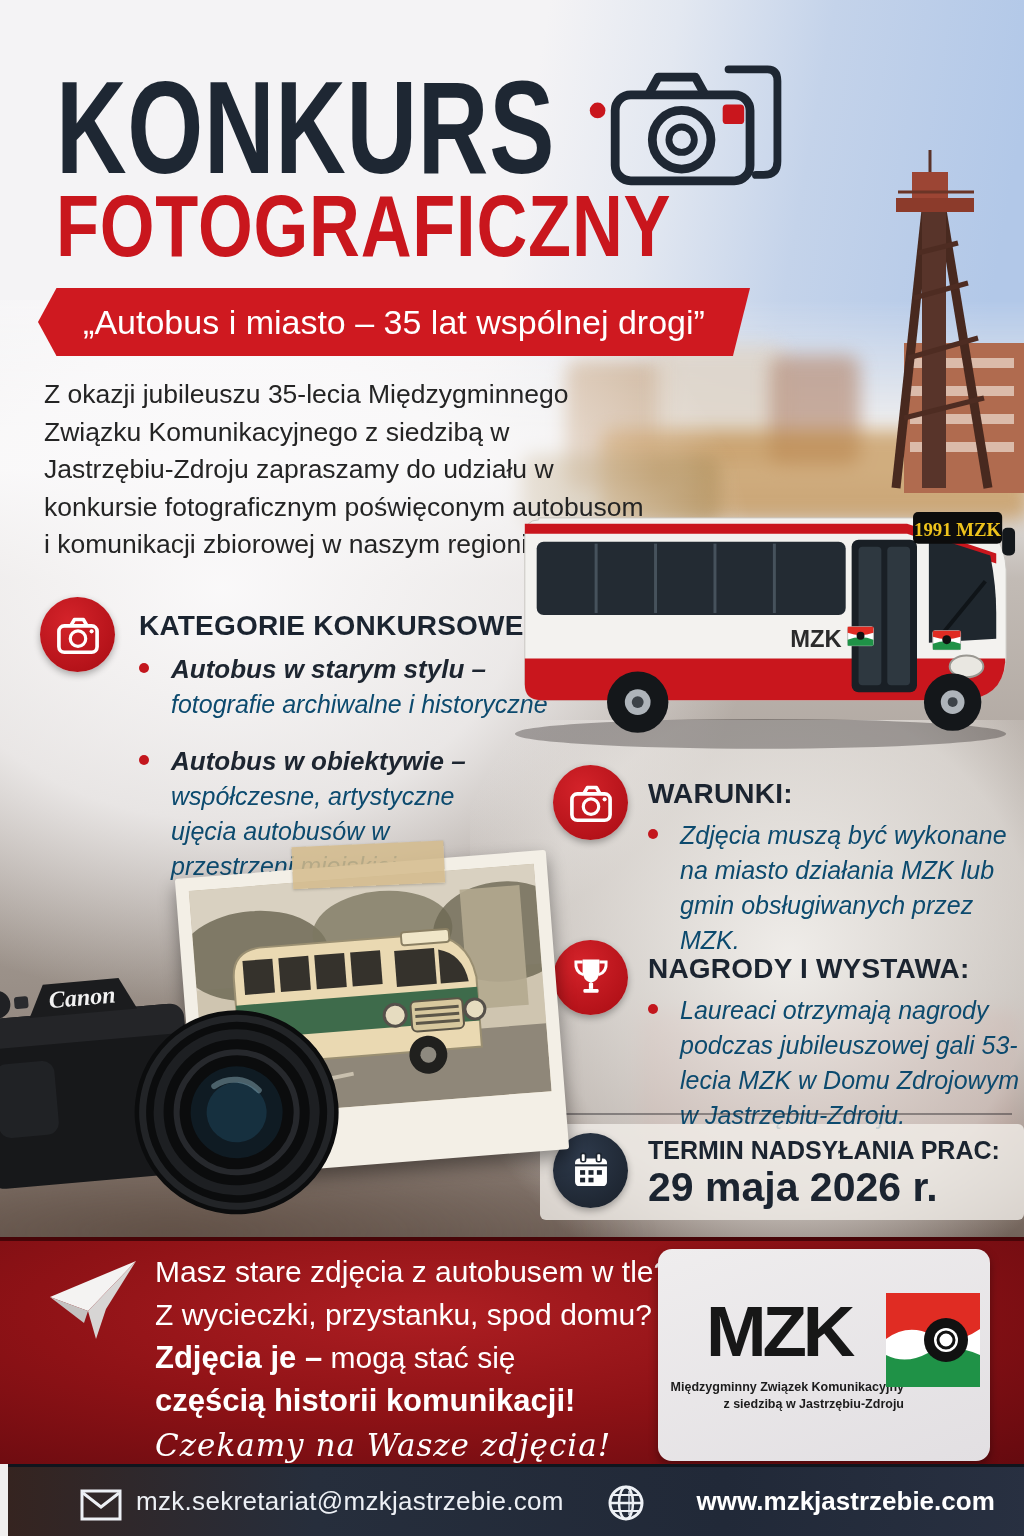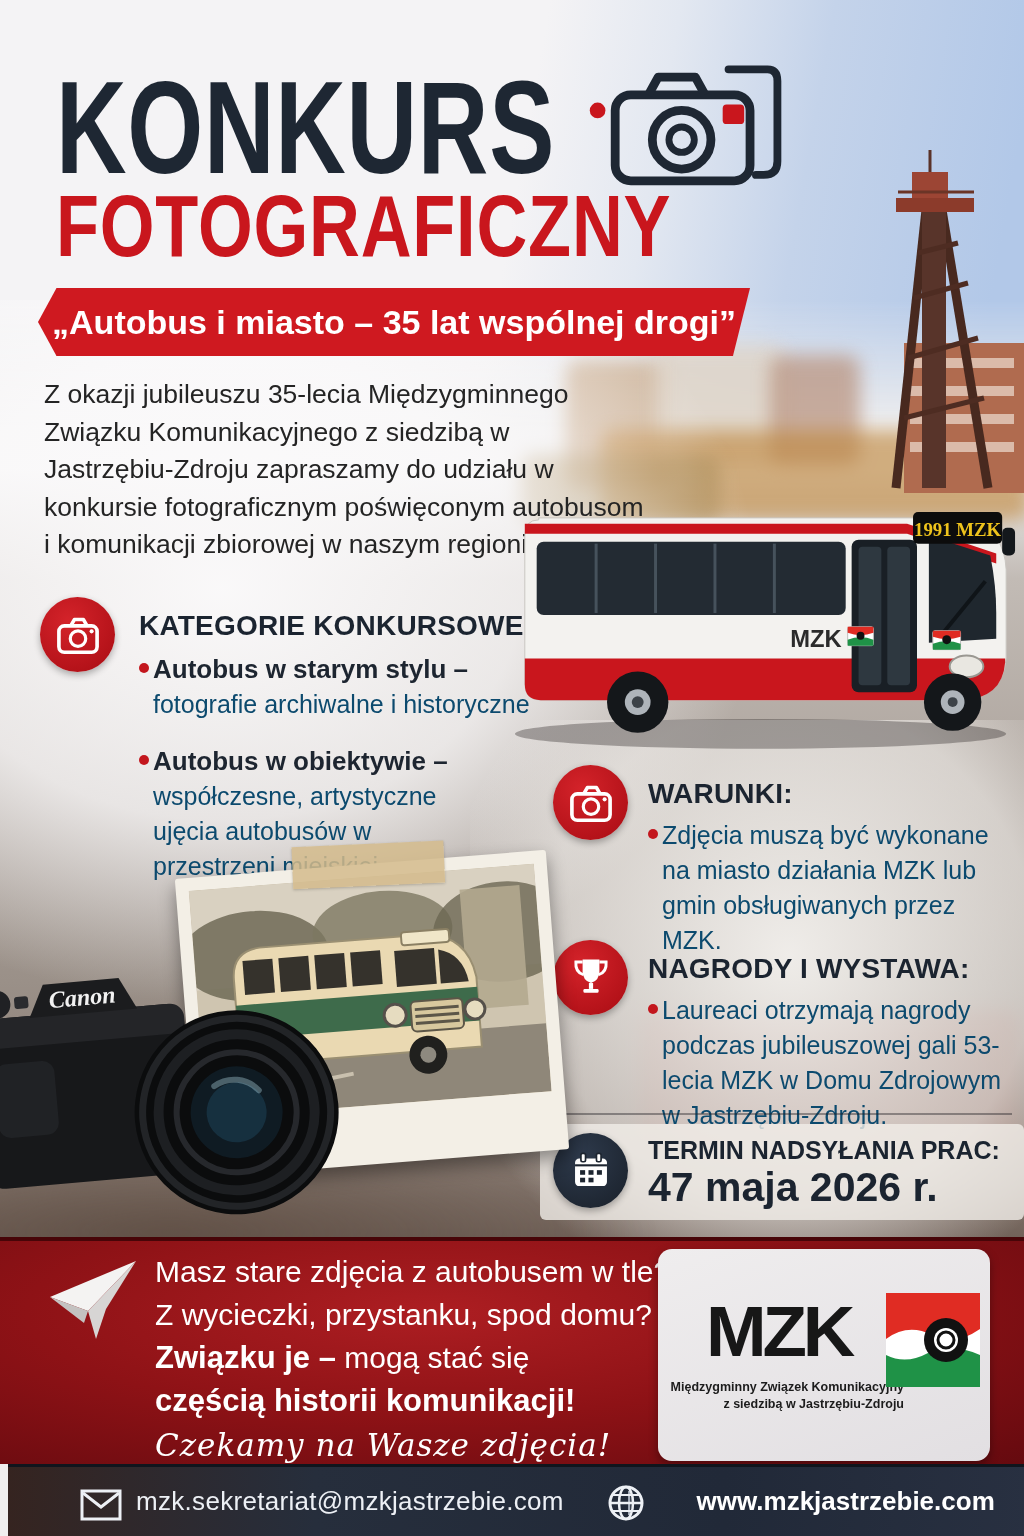--- a/index.html
+++ b/index.html
@@ -27,34 +27,34 @@
   .title1{position:absolute;left:56px;top:62px;font-size:132px;font-weight:900;color:#1e2733;
           letter-spacing:1px;transform:scaleX(.74);transform-origin:left top;line-height:1;}
   .title2{position:absolute;left:56px;top:182px;font-size:88px;font-weight:900;color:#c9161d;
           letter-spacing:1px;transform:scaleX(.80);transform-origin:left top;line-height:1;}
   .cam-logo{position:absolute;left:580px;top:58px;width:215px;height:140px;}
 
   .ribbon{position:absolute;left:38px;top:288px;width:712px;height:68px;background:#cf1920;
           clip-path:polygon(2.6% 0,100% 0,97.6% 100%,2.6% 100%,0 50%);
           display:flex;align-items:center;justify-content:center;
           box-shadow:0 3px 6px rgba(0,0,0,.25);}
-  .ribbon span{color:#fff;font-weight:700;font-size:34px;letter-spacing:0;}
+  .ribbon span{color:#fff;font-weight:400;font-size:34px;letter-spacing:0;}
 
   .intro{position:absolute;left:44px;top:376px;width:600px;font-size:26.5px;line-height:37.5px;
          color:#242424;}
 
   
   .icon-circle{position:absolute;width:75px;height:75px;border-radius:50%;
                background:radial-gradient(circle at 38% 32%,#d4232a,#b21118 78%);
                display:flex;align-items:center;justify-content:center;
                box-shadow:0 3px 7px rgba(0,0,0,.3);}
   .icon-circle.dark{background:radial-gradient(circle at 38% 32%,#2e3a4c,#1d2530 80%);}
   .sec-head{position:absolute;font-size:28px;font-weight:800;color:#1b2430;letter-spacing:.2px;}
   .bullets{position:absolute;display:flex;flex-direction:column;gap:22px;}
-  .bullet{display:flex;gap:4px;}
+  .bullet{display:flex;gap:22px;font-style:italic;}
   .dot{flex:0 0 10px;width:10px;height:10px;border-radius:50%;background:#c3161d;margin-top:11px;}
   .b-title{font-size:26px;font-weight:700;color:#1d2530;line-height:35px;}
   .b-desc{font-size:25px;color:#0c4a6e;line-height:35px;}
 
   .divider{position:absolute;left:556px;top:1113px;width:456px;height:2px;background:rgba(35,33,38,.42);}
   .deadline-strip{position:absolute;left:540px;top:1124px;width:484px;height:96px;border-radius:6px;
                   background:rgba(241,238,233,.8);}
   .deadline-head{position:absolute;left:648px;top:1136px;font-size:25px;font-weight:800;color:#1b2430;}
   .deadline-date{position:absolute;left:648px;top:1164px;font-size:41px;font-weight:800;color:#1b2430;}
 
@@ -258,21 +258,21 @@
       <rect x="63" y="8" width="11" height="20" rx="4" fill="#fff" stroke="#1d2530" stroke-width="4"></rect>
       <rect x="12" y="34" width="76" height="5" fill="#1d2530"></rect>
       <rect x="24" y="48" width="12" height="11" fill="#1d2530"></rect>
       <rect x="44" y="48" width="12" height="11" fill="#1d2530"></rect>
       <rect x="64" y="48" width="12" height="11" fill="#1d2530"></rect>
       <rect x="24" y="66" width="12" height="11" fill="#1d2530"></rect>
       <rect x="44" y="66" width="12" height="11" fill="#1d2530"></rect>
     </svg>
   </div>
   <div class="deadline-head">TERMIN NADSYŁANIA PRAC:</div>
-  <div class="deadline-date">47 maja 2026 r.</div>
+  <div class="deadline-date">29 maja 2026 r.</div>
 
   <div class="polaroid">
     <div class="tape"></div>
     <div class="photo">
       <svg width="346" height="228" viewBox="0 0 346 228">
         <rect width="346" height="228" fill="#cfc5b0"></rect>
         <rect width="346" height="100" fill="#d9d1c1"></rect>
         <ellipse cx="60" cy="70" rx="75" ry="45" fill="#6f6a56" opacity=".85"></ellipse>
         <ellipse cx="190" cy="55" rx="70" ry="40" fill="#7d7862" opacity=".8"></ellipse>
         <ellipse cx="310" cy="65" rx="70" ry="50" fill="#6b6653" opacity=".8"></ellipse>
@@ -323,21 +323,21 @@
 
   <div class="band">
     <svg class="plane" viewBox="0 0 94 92">
       <polygon points="4,40 90,4 42,54" fill="#f4f3f2"></polygon>
       <polygon points="90,4 42,54 50,82 60,52" fill="#d7d5d4"></polygon>
       <polygon points="4,40 42,54 38,66" fill="#c4c2c1"></polygon>
     </svg>
     <div class="cta">
       <div class="cta-line">Masz stare zdjęcia z autobusem w tle?</div>
       <div class="cta-line">Z wycieczki, przystanku, spod domu?</div>
-      <div class="cta-line"><span class="cta-bold">Związku je –</span><span> mogą stać się</span></div>
+      <div class="cta-line"><span class="cta-bold">Zdjęcia je –</span><span> mogą stać się</span></div>
       <div class="cta-line cta-bold">częścią historii komunikacji!</div>
       <div class="cta-script">Czekamy na Wasze zdjęcia!</div>
     </div>
     <div class="logo-box">
       <div class="mzk-type">MZK</div>
       <div class="org">
         <div>Międzygminny Związek Komunikacyjny</div>
         <div>z siedzibą w Jastrzębiu-Zdroju</div>
       </div>
       <svg class="flag" viewBox="0 0 94 94">

